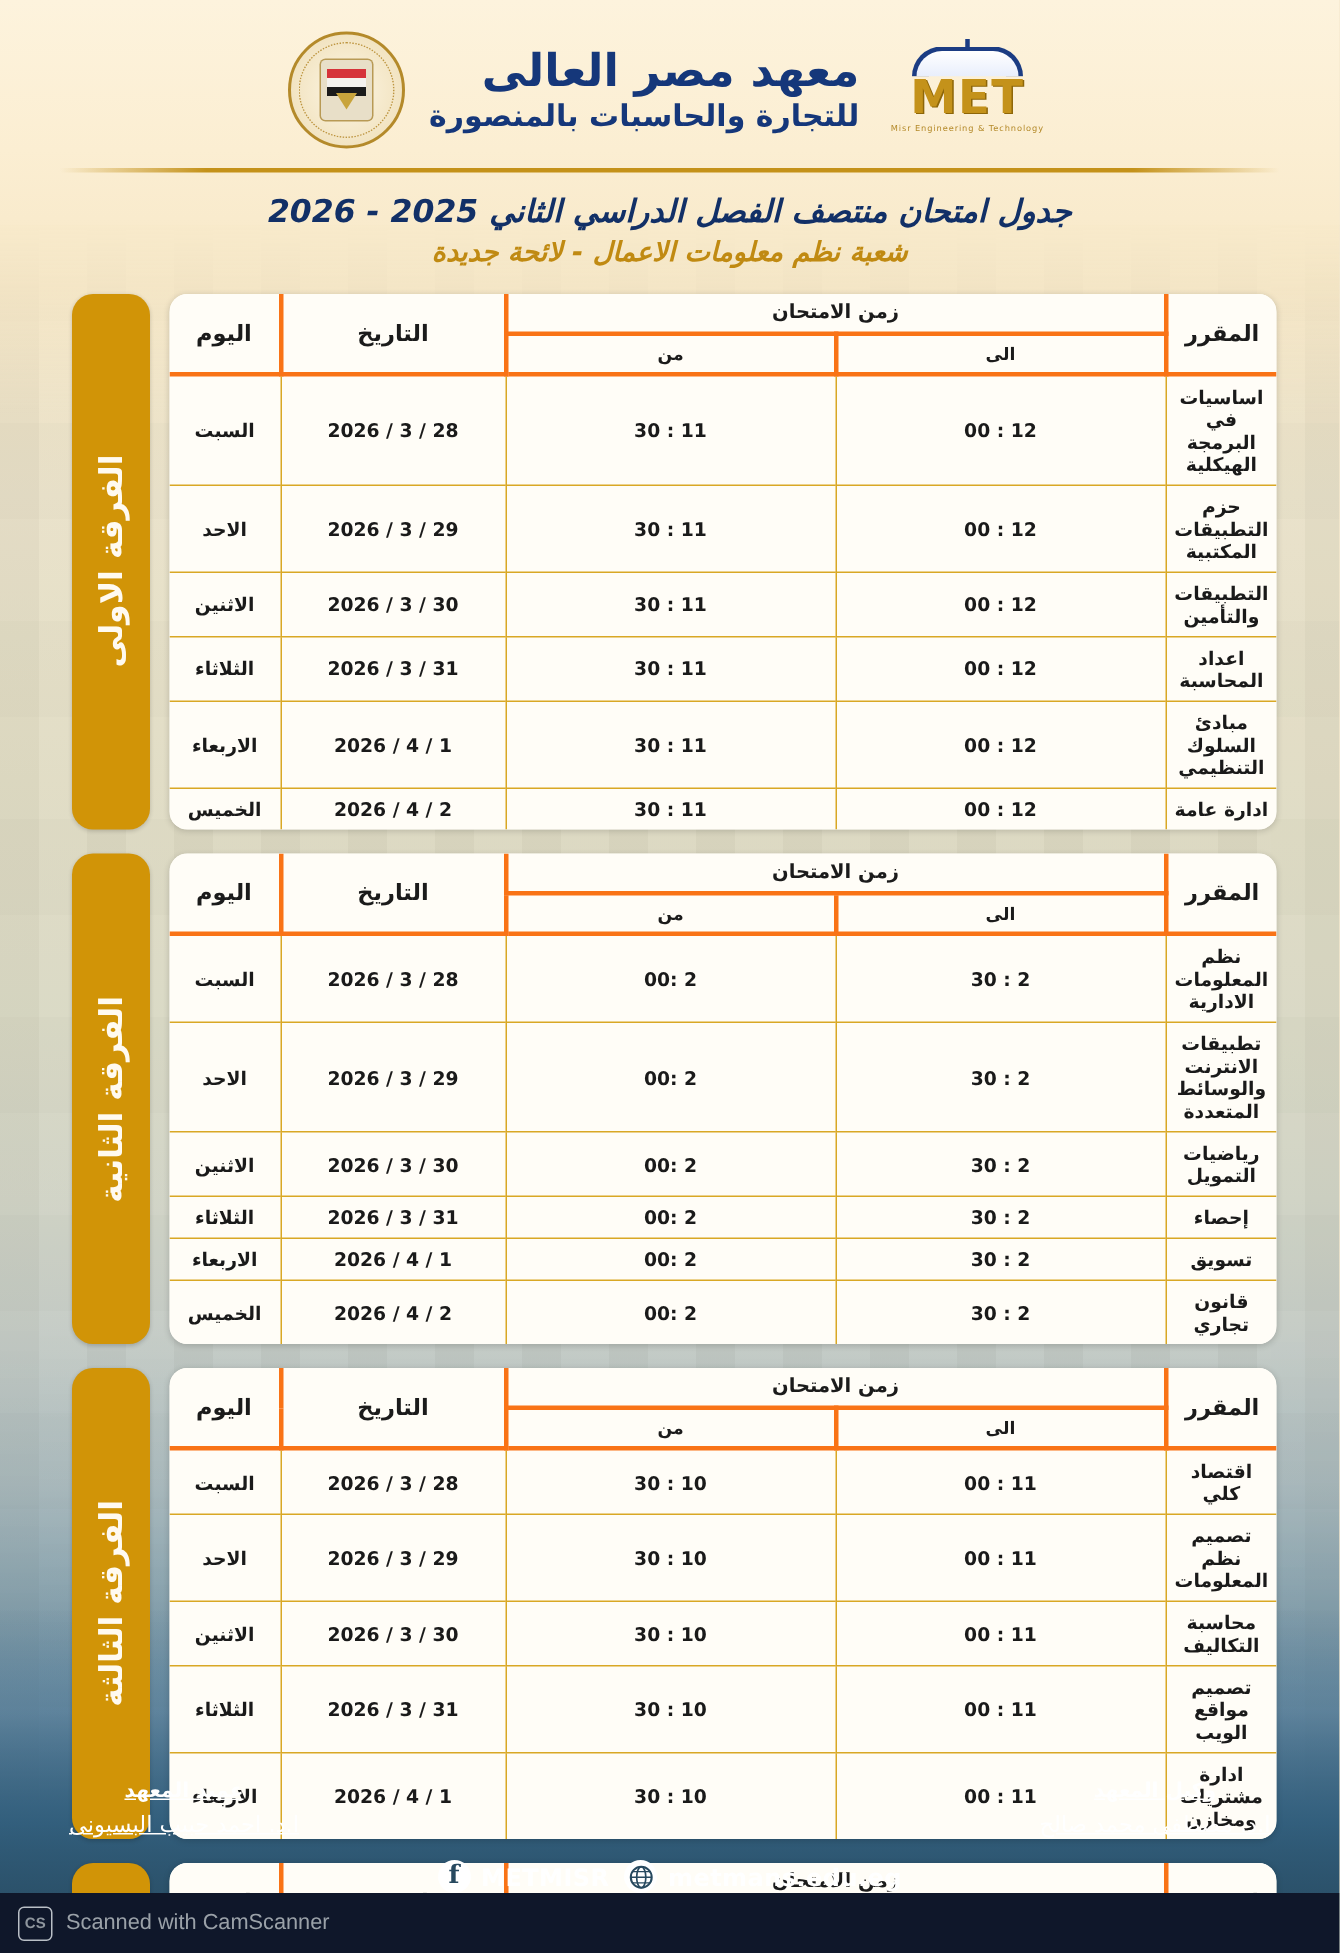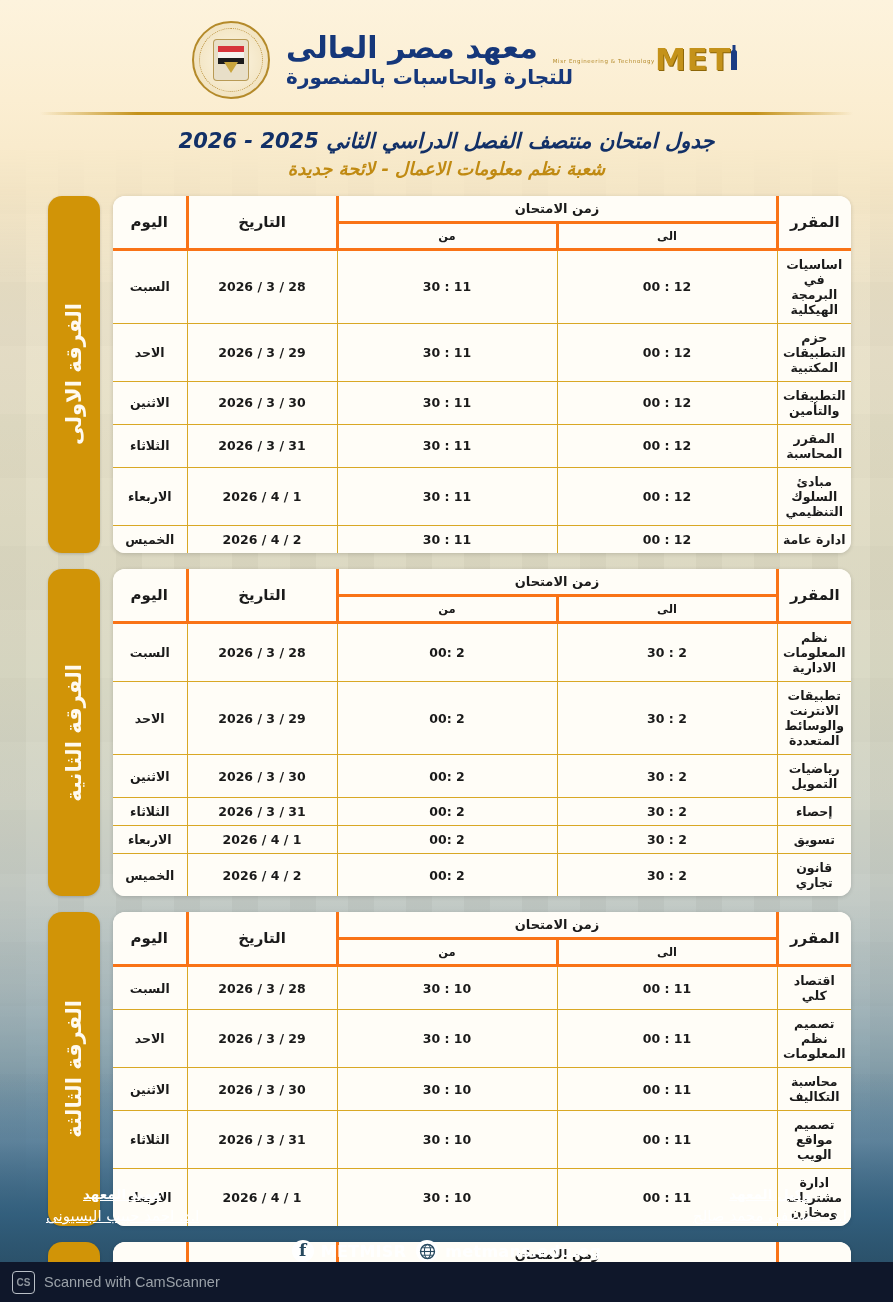--- a/index.html
+++ b/index.html
@@ -86,33 +86,33 @@
     position: absolute; left: 4px; right: 4px; top: 6px; height: 18px;
     background: linear-gradient(180deg, #d6333a 0 33%, #f4f2ee 33% 66%, #1b1b1b 66% 100%);
   }
   .crest-eagle {
     position: absolute; left: 50%; top: 22px; transform: translateX(-50%);
     width: 0; height: 0;
     border-left: 7px solid transparent; border-right: 7px solid transparent;
     border-top: 11px solid #c8a43c;
   }
 
-  .title-block { text-align: left; line-height: 1.05; }
+  .title-block { text-align: right; line-height: 1.05; }
   .inst-name {
     font-size: 30px; font-weight: bold; color: #15377a;
     letter-spacing: -0.5px; white-space: nowrap;
   }
   .inst-sub {
     font-size: 20px; font-weight: bold; color: #15377a;
     margin-top: 4px; white-space: nowrap;
   }
 
   .met-logo {
     width: 112px; height: 72px; position: relative; flex: 0 0 auto;
-    display: flex; flex-direction: row; align-items: center; justify-content: center;
+    display: flex; flex-direction: column; align-items: center; justify-content: center;
   }
   .met-dome {
     width: 74px; height: 20px;
     border: 3px solid #1b3c83;
     border-bottom: none;
     border-radius: 40px 40px 0 0;
     position: relative;
     background: linear-gradient(180deg,#ffffff, #e8eefc);
   }
   .met-dome::after {
@@ -354,21 +354,21 @@
               <td>الاحد</td>
             </tr>
             <tr>
               <td class="course">التطبيقات والتأمين</td>
               <td>12 : 00</td>
               <td>11 : 30</td>
               <td>30 / 3 / 2026</td>
               <td>الاثنين</td>
             </tr>
             <tr>
-              <td class="course">المقرر المحاسبة</td>
+              <td class="course">اعداد المحاسبة</td>
               <td>12 : 00</td>
               <td>11 : 30</td>
               <td>31 / 3 / 2026</td>
               <td>الثلاثاء</td>
             </tr>
             <tr>
               <td class="course">مبادئ السلوك التنظيمي</td>
               <td>12 : 00</td>
               <td>11 : 30</td>
               <td>1 / 4 / 2026</td>

